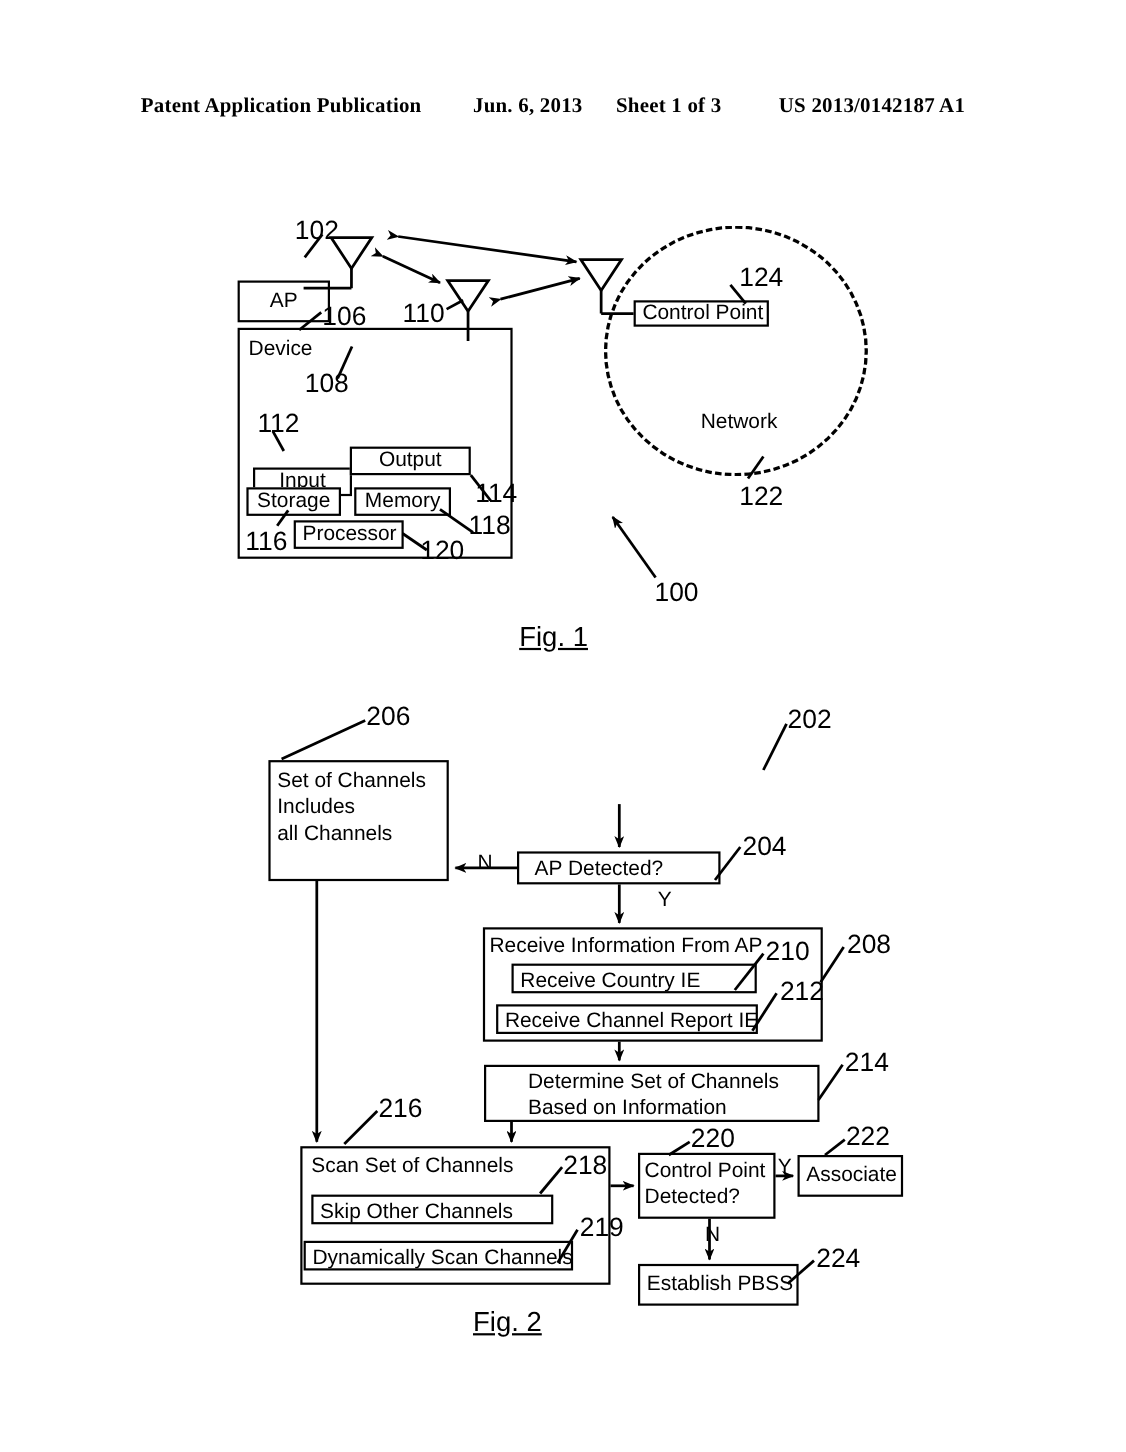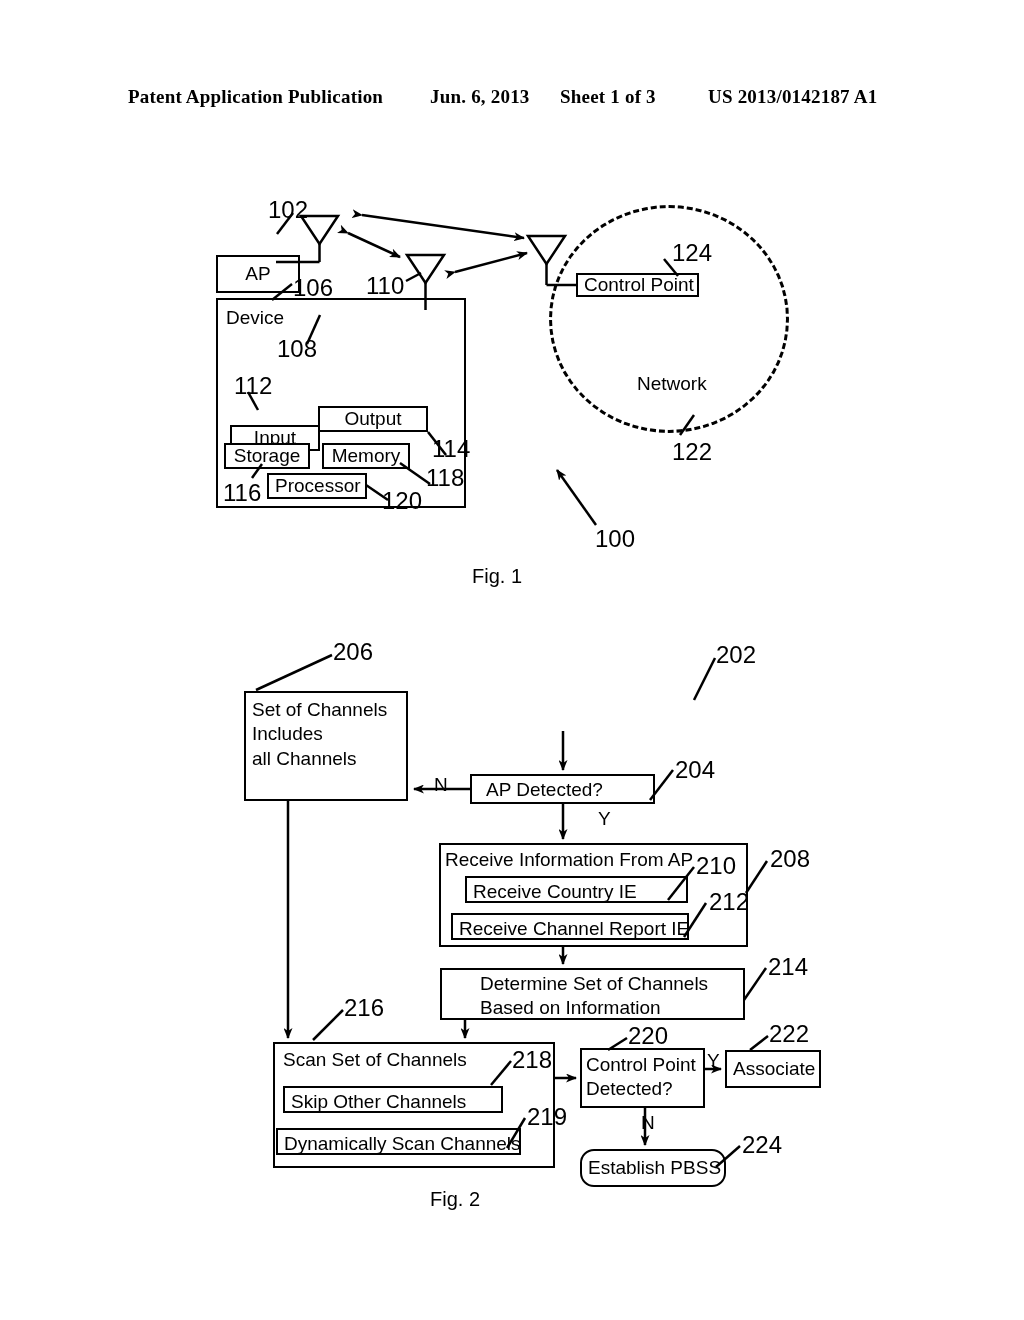--- a/index.html
+++ b/index.html
@@ -60,22 +60,23 @@
 
   .ref {
     position: absolute;
     font-size: 24px;
     white-space: nowrap;
     line-height: 1;
   }
 
   .cap {
     position: absolute;
-    font-size: 20px;
+    font-size: 25px;
     white-space: nowrap;
+    text-decoration: underline;
   }
 
   .plain {
     position: absolute;
     font-size: 19px;
     white-space: nowrap;
   }
 
   .cloud {
     position: absolute;
@@ -251,21 +252,21 @@
 
   <div class="box" style="left:580px;top:1048px;width:125px;height:60px;">
     <span class="box-label" style="left:4px;top:3px;">Control Point
 Detected?</span>
   </div>
 
   <div class="box center-label" style="left:725px;top:1050px;width:96px;height:38px;">
     <span class="box-label">Associate</span>
   </div>
 
-  <div class="box center-label" style="left:580px;top:1149px;width:146px;height:38px;border-radius:14px;">
+  <div class="box center-label" style="left:580px;top:1149px;width:146px;height:38px;">
     <span class="box-label">Establish PBSS</span>
   </div>
 
   <span class="ref" style="left:333px;top:640px;">206</span>
   <span class="ref" style="left:716px;top:643px;">202</span>
   <span class="ref" style="left:675px;top:758px;">204</span>
   <span class="ref" style="left:696px;top:854px;">210</span>
   <span class="ref" style="left:770px;top:847px;">208</span>
   <span class="ref" style="left:709px;top:890px;">212</span>
   <span class="ref" style="left:768px;top:955px;">214</span>

